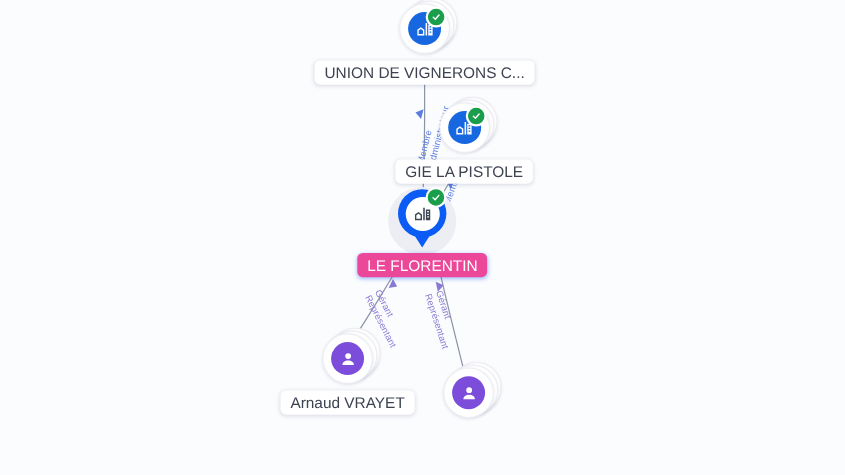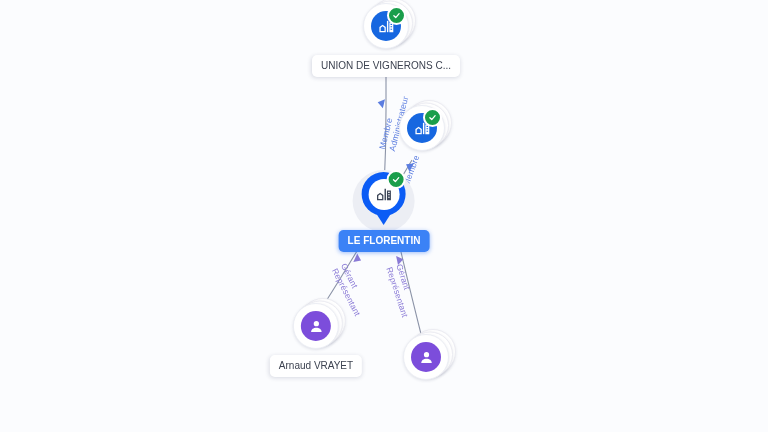--- a/index.html
+++ b/index.html
@@ -173,31 +173,31 @@
     justify-content: center;
   }
 
   
   .node-label {
     margin-top: 2px;
     padding: 4px 9px;
     border-radius: 5px;
     background: #ffffff;
     color: #3c4250;
-    font-size: 10px;
+    font-size: 14px;
     line-height: 14px;
     white-space: nowrap;
     box-shadow: 0 1px 4px rgba(30, 40, 80, .16);
     position: relative;
     z-index: 7;
   }
   .node-label.primary {
-    background: #3b82f6;
+    background: #ec4899;
     color: #ffffff;
-    font-weight: bold;
+    font-weight: normal;
     box-shadow: 0 1px 4px rgba(11, 92, 245, .38);
   }
 
   
   .edge-label {
     position: absolute;
     font-size: 8.5px;
     line-height: 9.5px;
     white-space: nowrap;
     transform-origin: 0 0;
@@ -267,20 +267,21 @@
                 <path fill="#ffffff" d="M16 6.2h5.6V20H16V6.2zm1.7 2v1.6h2.2V8.2h-2.2zm0 3.4v1.6h2.2v-1.6h-2.2zm0 3.4v1.6h2.2v-1.6h-2.2z"></path>
               </svg>
             </div>
             <div class="verified-badge">
               <svg width="9" height="9" viewBox="0 0 24 24" aria-hidden="true">
                 <path fill="none" stroke="#ffffff" stroke-width="3.4" stroke-linecap="round" stroke-linejoin="round" d="M5 12.5 L10 17.5 L19 7"></path>
               </svg>
             </div>
           </div>
         </div>
+        <div class="node-label">GIE LA PISTOLE</div>
       </div>
       <div class="node" style="left: 384px; top: 213px;">
         <div class="node-stack">
           <div class="pin-halo"></div>
           <div class="pin-wrap">
             <div class="pin-shape">
               <div class="pin-core">
                 <svg width="17" height="17" viewBox="0 0 24 24" aria-hidden="true">
                   <path fill="#3d4657" d="M2 20h9v-7.2L6.5 9.6 2 12.8V20zm1.8-1.8v-4.5l2.7-1.9 2.7 1.9v4.5H3.8z"></path>
                   <path fill="#3d4657" d="M12.6 4h2v16h-2z"></path>

